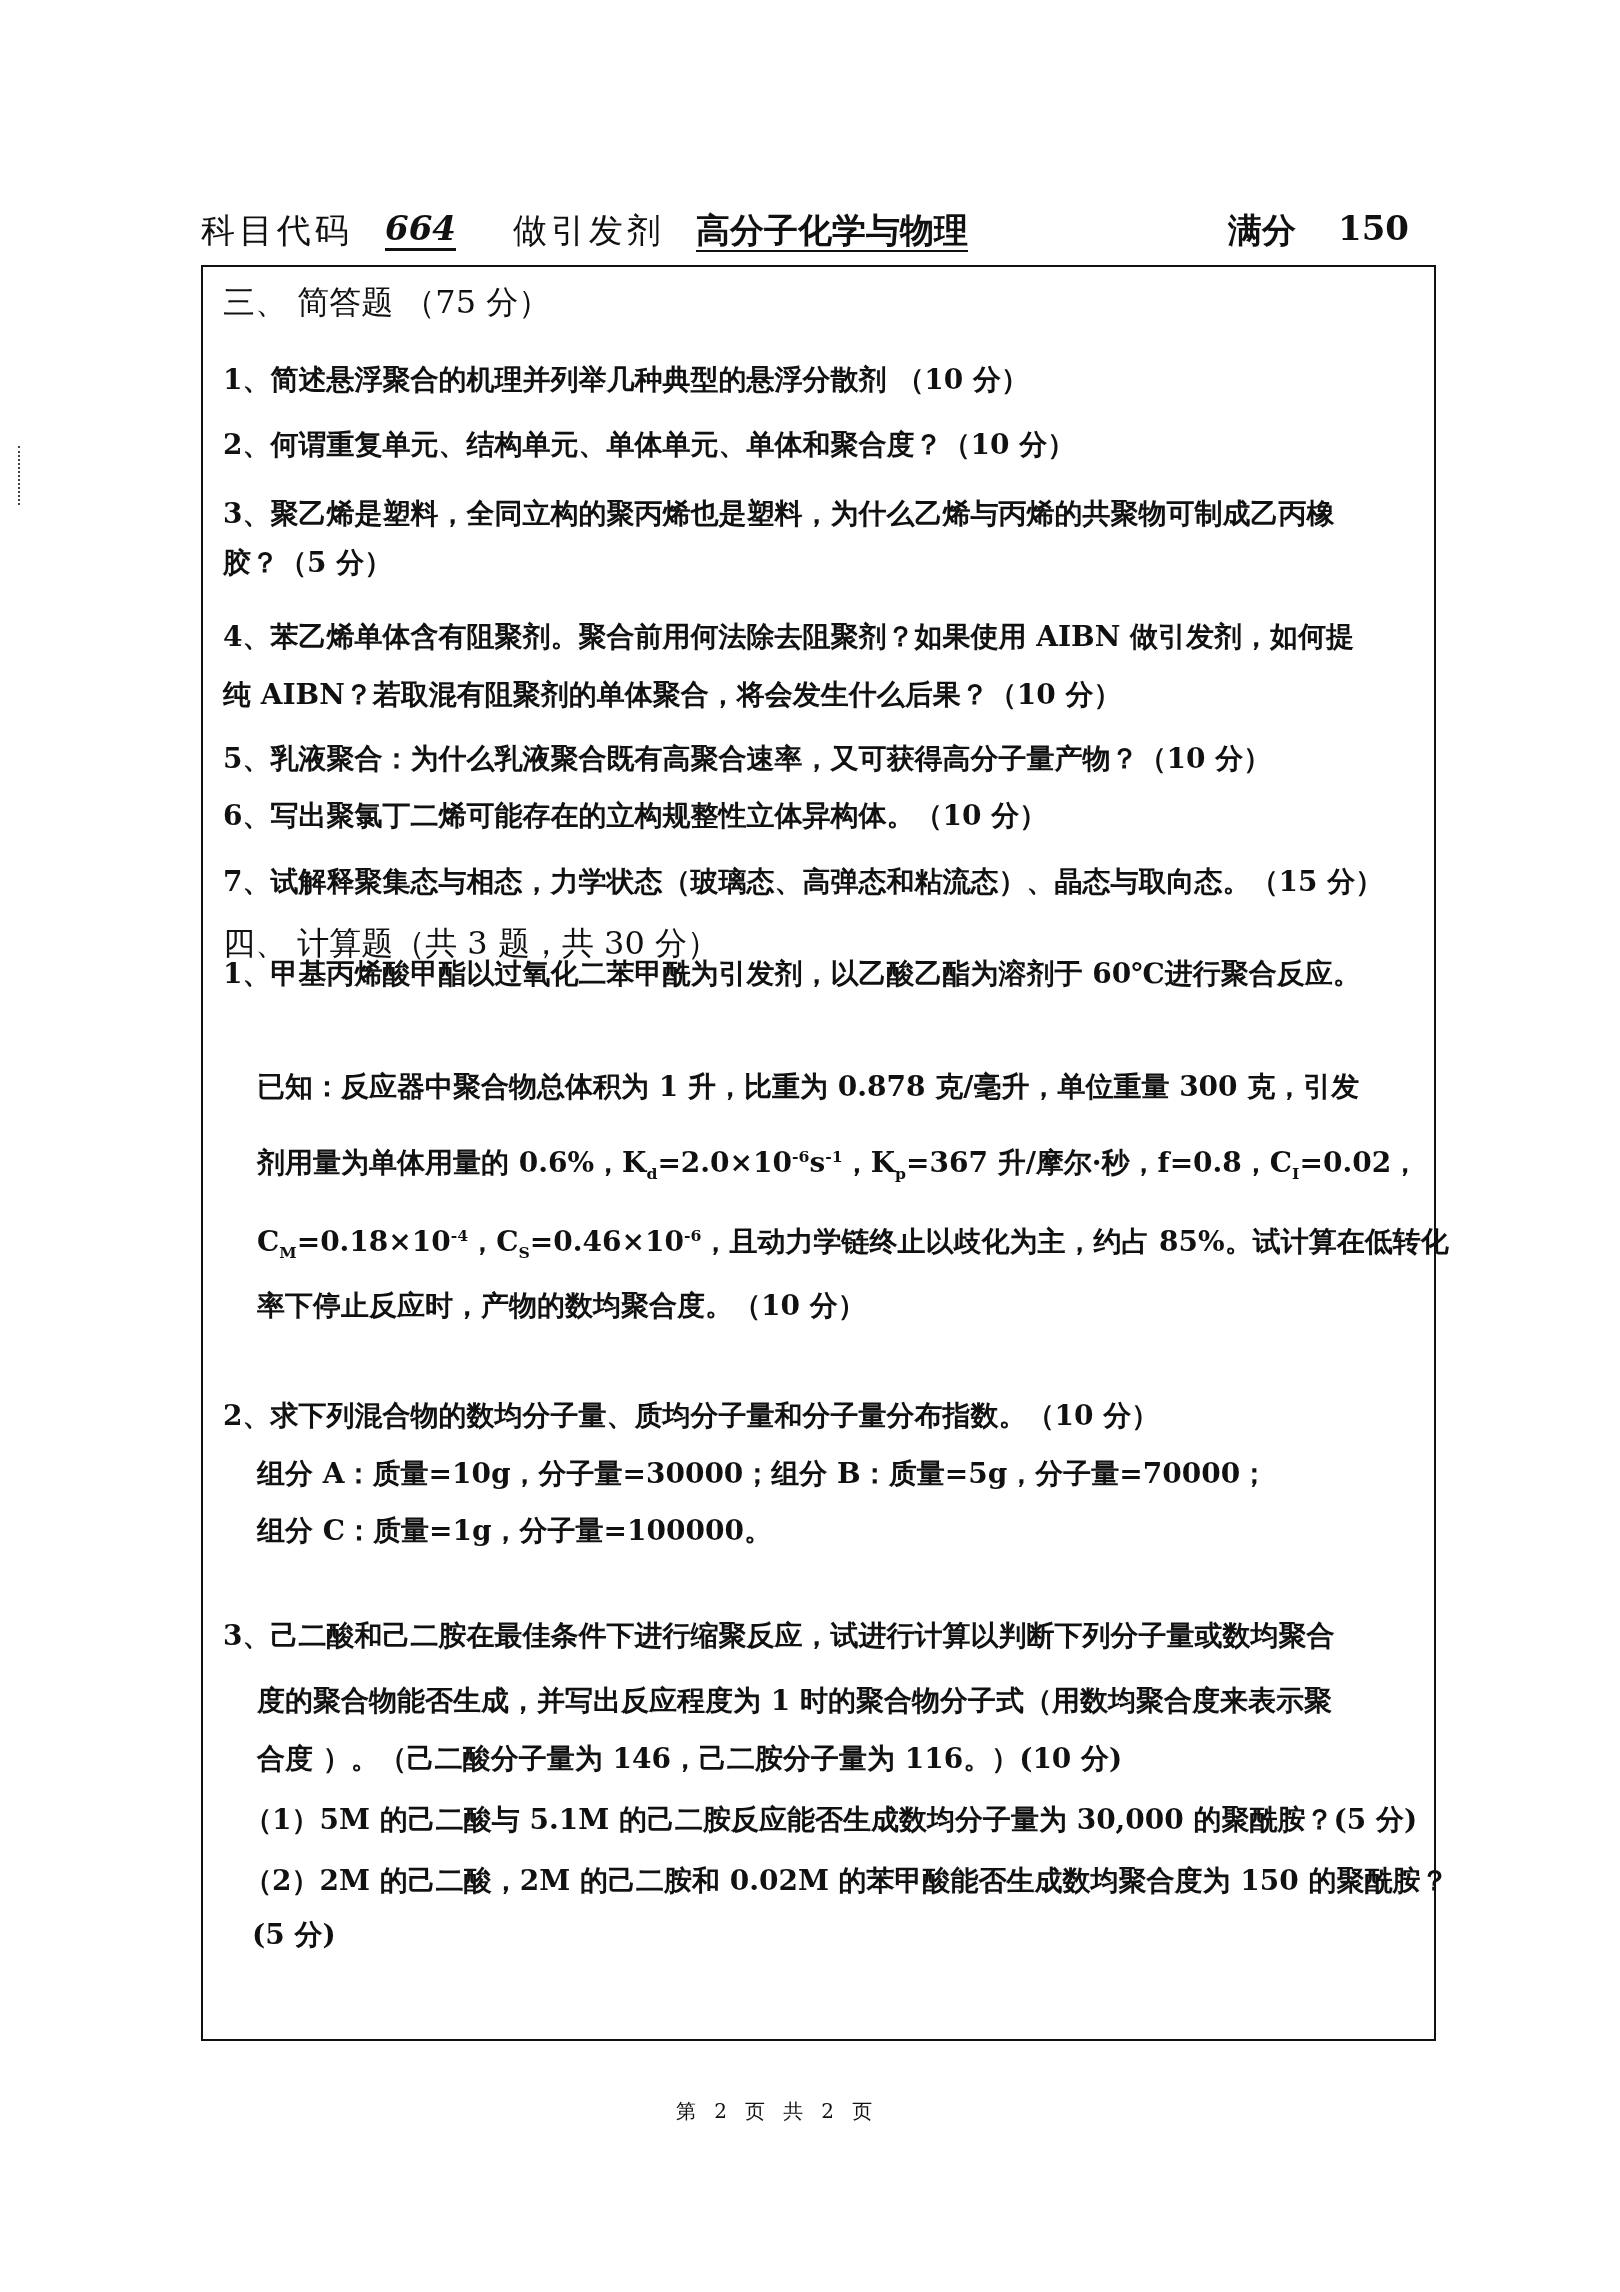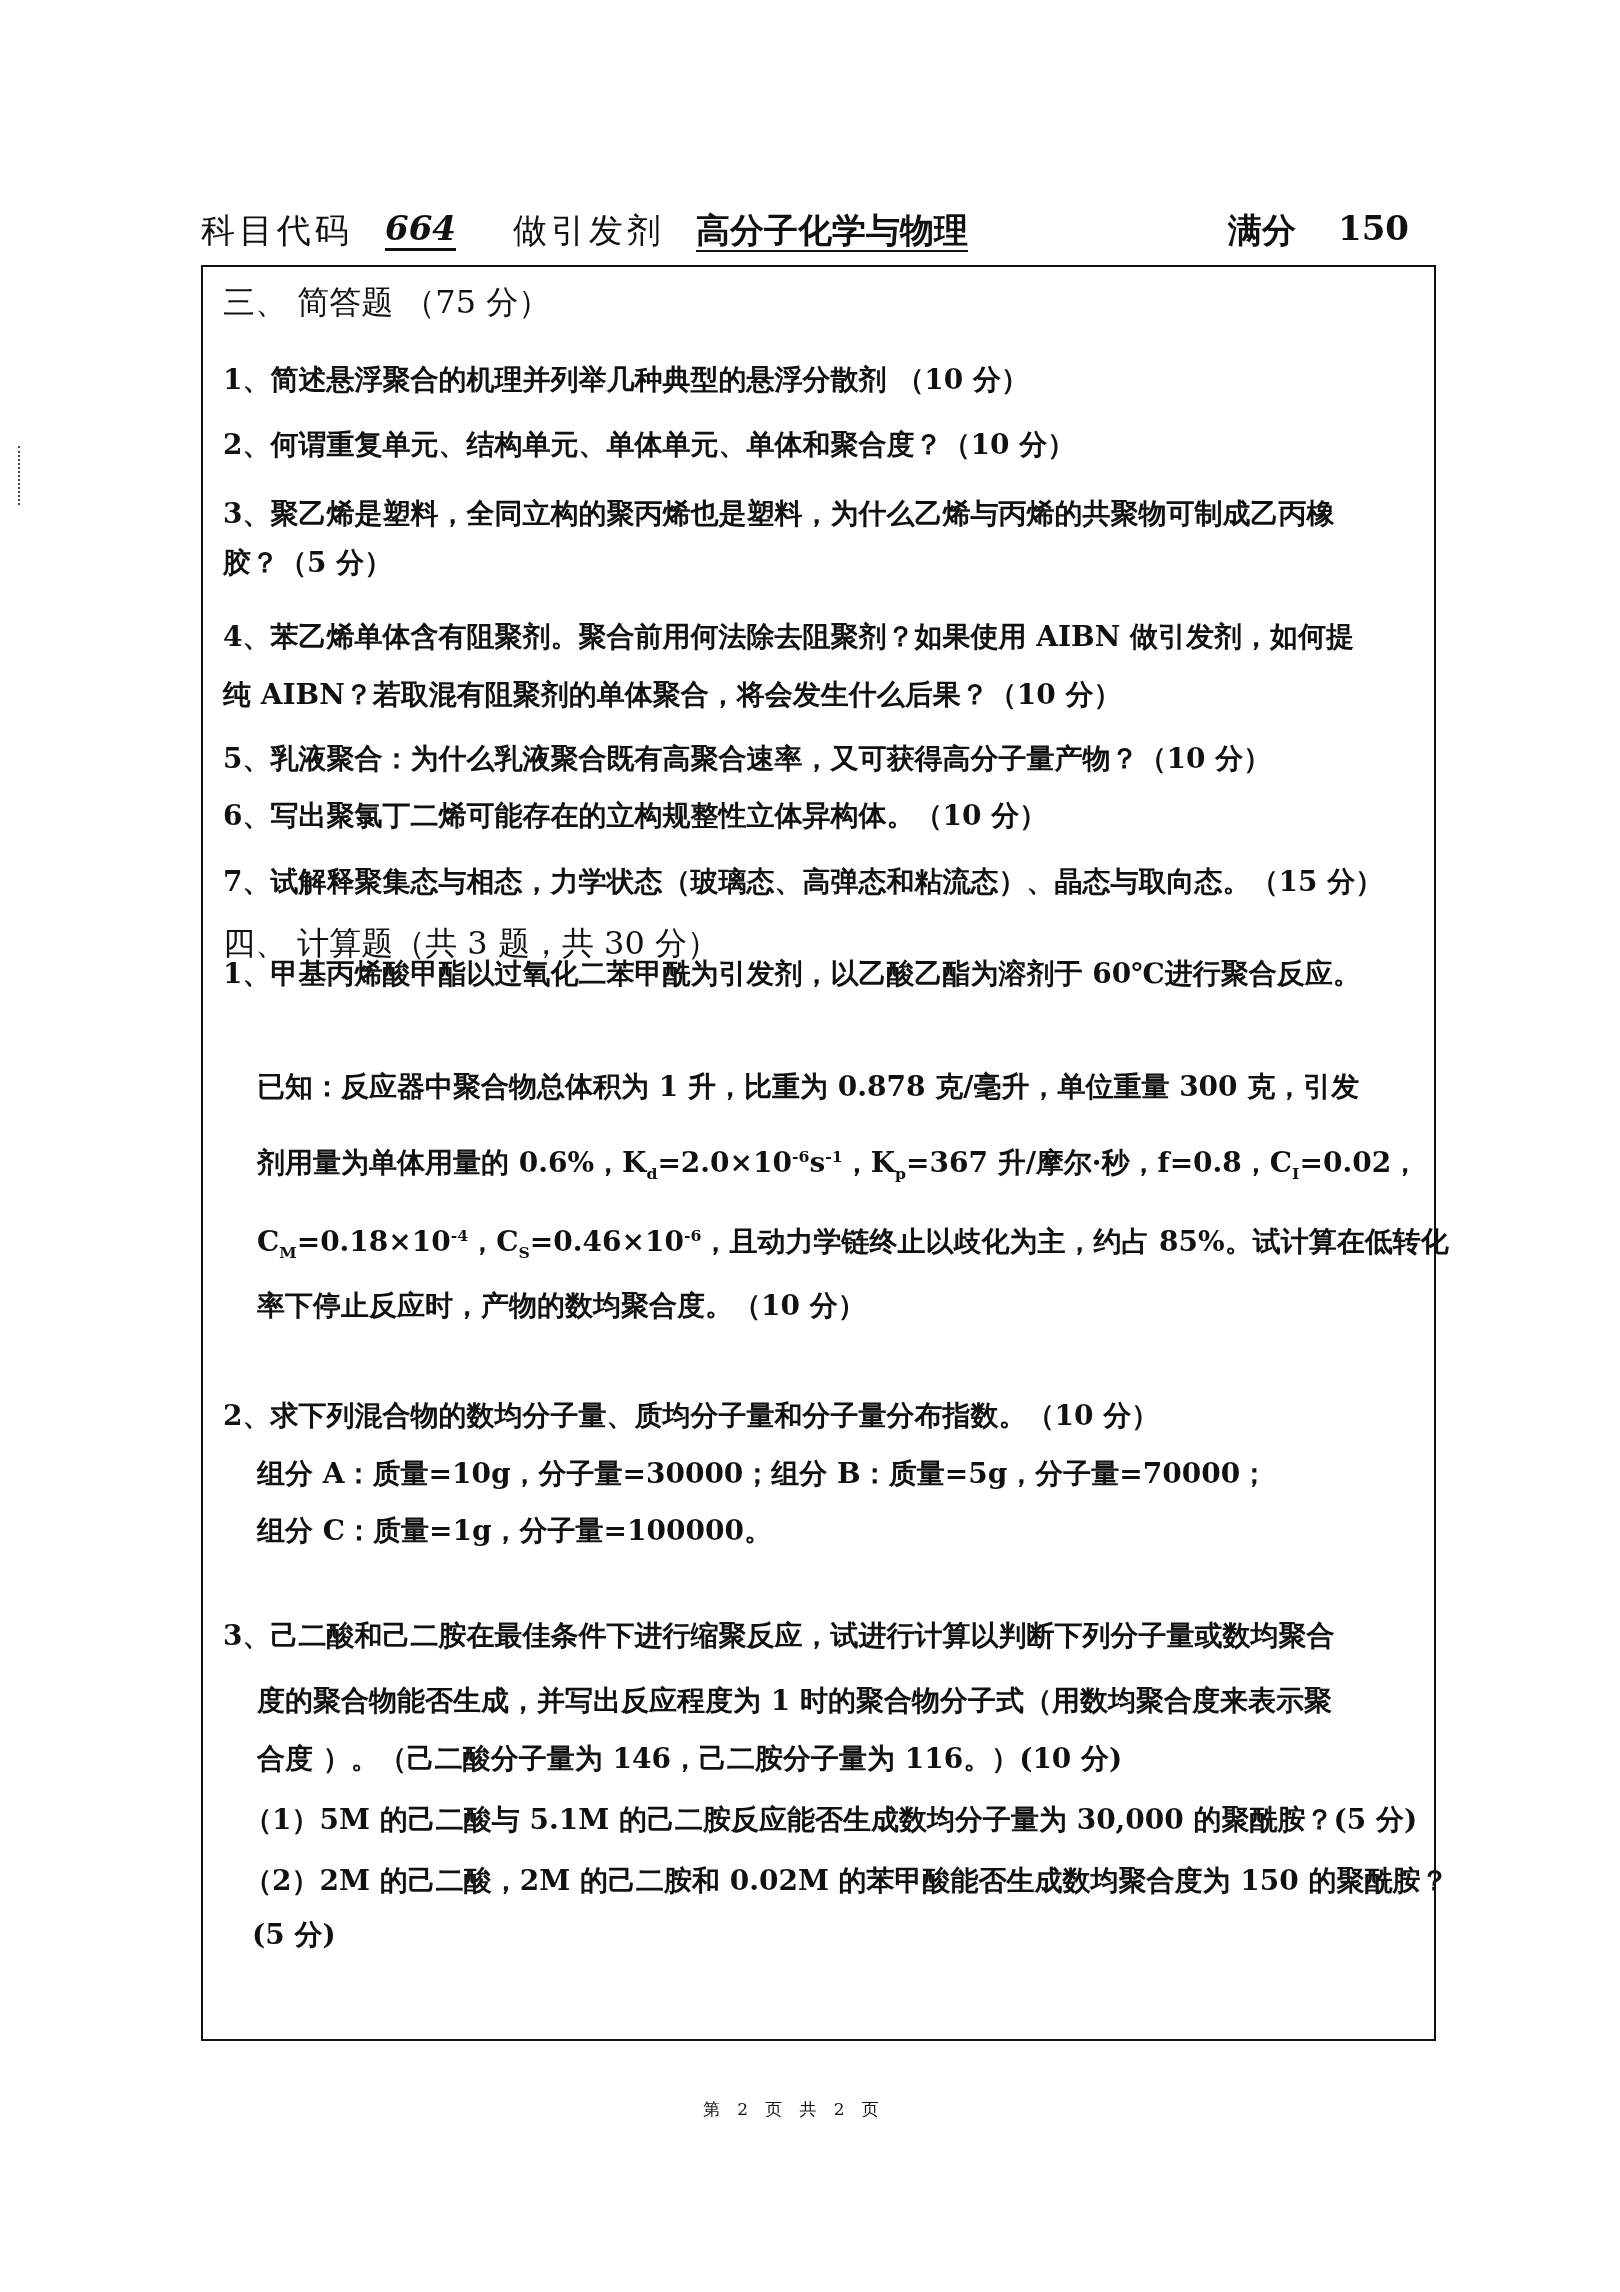--- a/index.html
+++ b/index.html
@@ -27,23 +27,22 @@
   .line {
     position: absolute; left: 211px; white-space: nowrap;
     font-size: 28px; font-weight: bold; line-height: 1; margin-left: 12px;
   }
   .section-title { font-size: 32px; font-weight: normal; }
   .indent { left: 245px; }
   sup { font-size: 15.7px; vertical-align: super; line-height: 0; }
   sub { font-size: 15.7px; vertical-align: sub; line-height: 0; }
 
   .footer {
-    position: absolute; left: 676px; top: 2098px; font-size: 17px; white-space: nowrap;
+    position: absolute; left: 676px; top: 2098px; font-size: 20px; white-space: nowrap;
     letter-spacing: 5.9px;
-    margin-left: 27px;
   }
   .scan-mark {
     position: absolute; left: 17.6px; top: 446px; width: 2.9px; height: 59px;
     border-left: 2.9px dotted #444444;
   }
 </style>
 </head>
 <body>
 
 <div class="scan-mark"></div>

